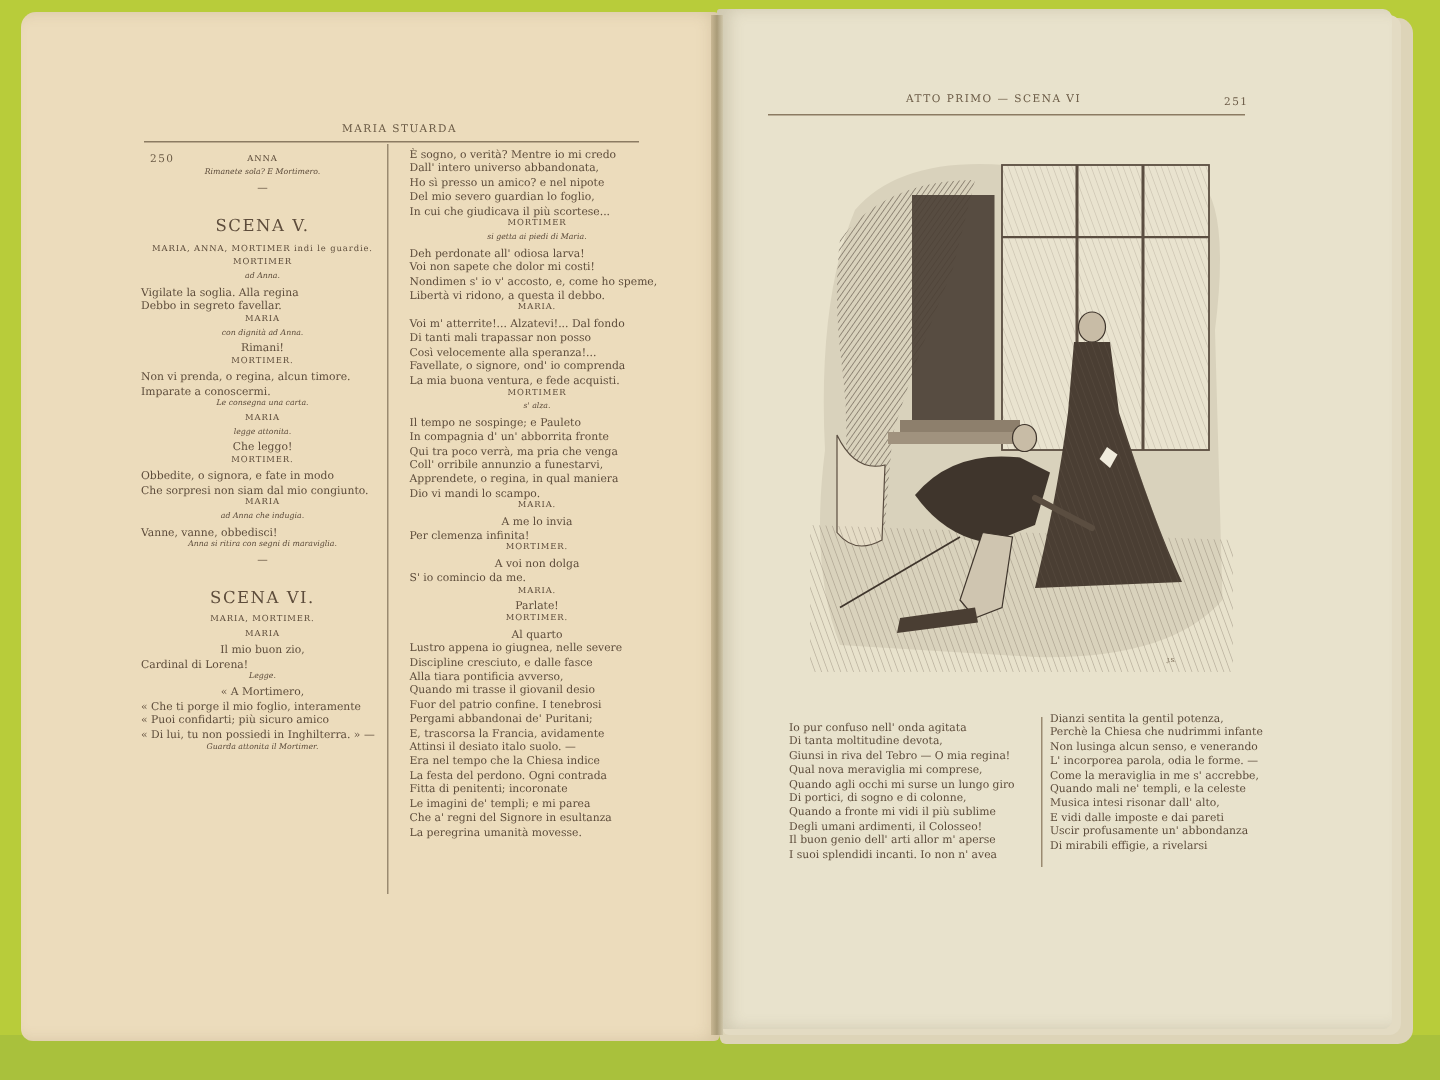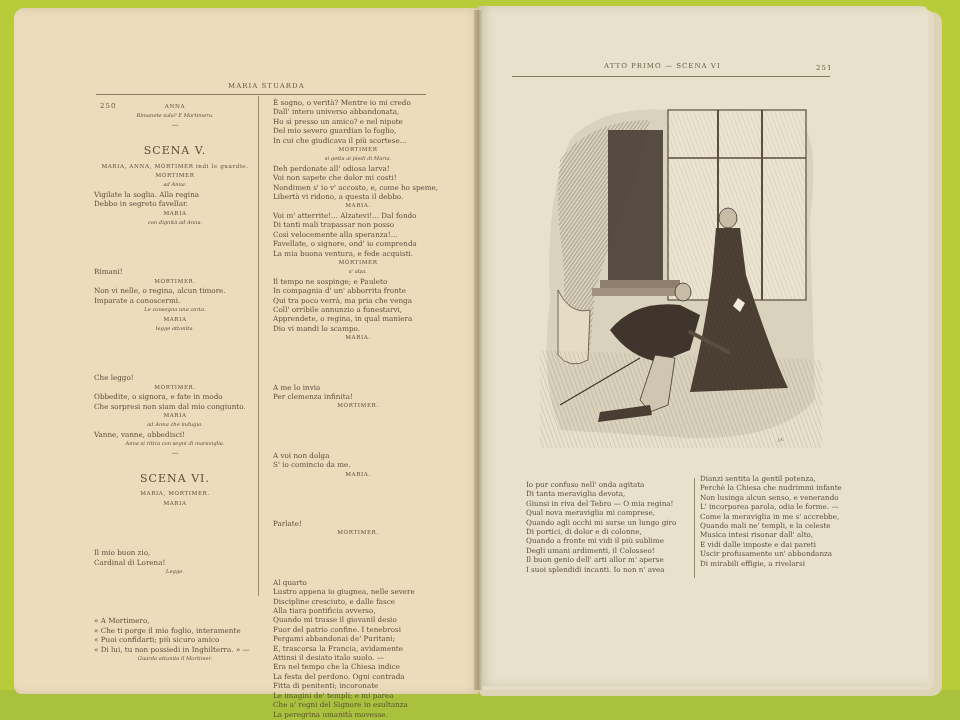--- a/index.html
+++ b/index.html
@@ -8,21 +8,21 @@
   .page{position:absolute;box-sizing:border-box;}
   .left-page{left:14px;top:8px;width:466px;height:686px;background:#ecdcbc;border-radius:10px 4px 4px 8px;box-shadow:inset -6px 0 10px rgba(120,100,60,.18);}
   .right-stack{position:absolute;left:480px;top:12px;width:462px;height:684px;background:#ddd4b8;border-radius:4px 10px 10px 4px;}
   .right-stack2{position:absolute;left:482px;top:10px;width:452px;height:680px;background:#e3dbc3;border-radius:4px 8px 8px 4px;}
   .right-page{left:478px;top:6px;width:450px;height:680px;background:#e8e2cc;border-radius:2px 6px 6px 2px;box-shadow:inset 8px 0 10px rgba(110,100,70,.20);}
   .gutter{position:absolute;left:474px;top:10px;width:8px;height:680px;background:linear-gradient(90deg,#c9b894,#a99b78,#cfc6aa);}
   .run-head{position:absolute;font-size:7px;letter-spacing:1px;color:#6a5a45;}
   .rule{position:absolute;height:1px;background:#8b7b62;}
   .col{position:absolute;font-size:7.2px;line-height:9.4px;color:#5d4c3b;}
   .col div{white-space:nowrap;}
-  .r{text-align:left;margin-top:40px;}
+  .r{text-align:center;}
   .sp{font-size:5.6px;letter-spacing:.6px;text-align:center;}
   .dir{font-size:5.2px;text-align:center;font-style:italic;}
   .scene{font-size:11px;text-align:center;letter-spacing:1px;margin:16px 0 6px 0;}
   .dash{text-align:center;font-size:7px;}
   .vline{position:absolute;width:1px;background:#9a8a70;}
   .illus{position:absolute;left:540px;top:100px;width:282px;height:348px;}
   .caption{position:absolute;font-size:3.6px;color:#6a5a45;}
 </style>
 </head>
 <body>
@@ -48,21 +48,21 @@
     <div class="scene">SCENA V.</div>
     <div class="sp">MARIA, ANNA, MORTIMER indi le guardie.</div>
     <div class="sp">MORTIMER</div>
     <div class="dir">ad Anna.</div>
     <div>Vigilate la soglia. Alla regina</div>
     <div>Debbo in segreto favellar.</div>
     <div class="sp">MARIA</div>
     <div class="dir">con dignità ad Anna.</div>
     <div class="r">Rimani!</div>
     <div class="sp">MORTIMER.</div>
-    <div>Non vi nelle, o regina, alcun timore.</div>
+    <div>Non vi prenda, o regina, alcun timore.</div>
     <div>Imparate a conoscermi.</div>
     <div class="dir">Le consegna una carta.</div>
     <div class="sp">MARIA</div>
     <div class="dir">legge attonita.</div>
     <div class="r">Che leggo!</div>
     <div class="sp">MORTIMER.</div>
     <div>Obbedite, o signora, e fate in modo</div>
     <div>Che sorpresi non siam dal mio congiunto.</div>
     <div class="sp">MARIA</div>
     <div class="dir">ad Anna che indugia.</div>
@@ -175,25 +175,25 @@
     <path d="M150 232 L188 252" stroke="#5a4d40" stroke-width="4" stroke-linecap="round"></path>
     <path d="M115 255 L135 258 L128 305 L110 312 L100 300Z" fill="#cfc5b0" stroke="#3f352c" stroke-width=".8"></path>
     <path d="M60 312 L110 305 L112 315 L58 322Z" fill="#4a3e33"></path>
     <line x1="20" y1="305" x2="100" y2="258" stroke="#3f352c" stroke-width="1.2"></line>
   </svg>
 </div>
 <div class="caption" style="left:778px;top:438px;">J.S.</div>
 
 <div class="col" id="rcol1" style="left:526px;top:480px;width:170px;">
     <div>Io pur confuso nell' onda agitata</div>
-    <div>Di tanta meraviglia devota,</div>
+    <div>Di tanta moltitudine devota,</div>
     <div>Giunsi in riva del Tebro — O mia regina!</div>
     <div>Qual nova meraviglia mi comprese,</div>
     <div>Quando agli occhi mi surse un lungo giro</div>
-    <div>Di portici, di dolor e di colonne,</div>
+    <div>Di portici, di sogno e di colonne,</div>
     <div>Quando a fronte mi vidi il più sublime</div>
     <div>Degli umani ardimenti, il Colosseo!</div>
     <div>Il buon genio dell' arti allor m' aperse</div>
     <div>I suoi splendidi incanti. Io non n' avea</div>
   </div>
 <div class="vline" style="left:694px;top:478px;height:100px;"></div>
 <div class="col" id="rcol2" style="left:700px;top:474px;width:170px;">
     <div>Dianzi sentita la gentil potenza,</div>
     <div>Perchè la Chiesa che nudrimmi infante</div>
     <div>Non lusinga alcun senso, e venerando</div>

